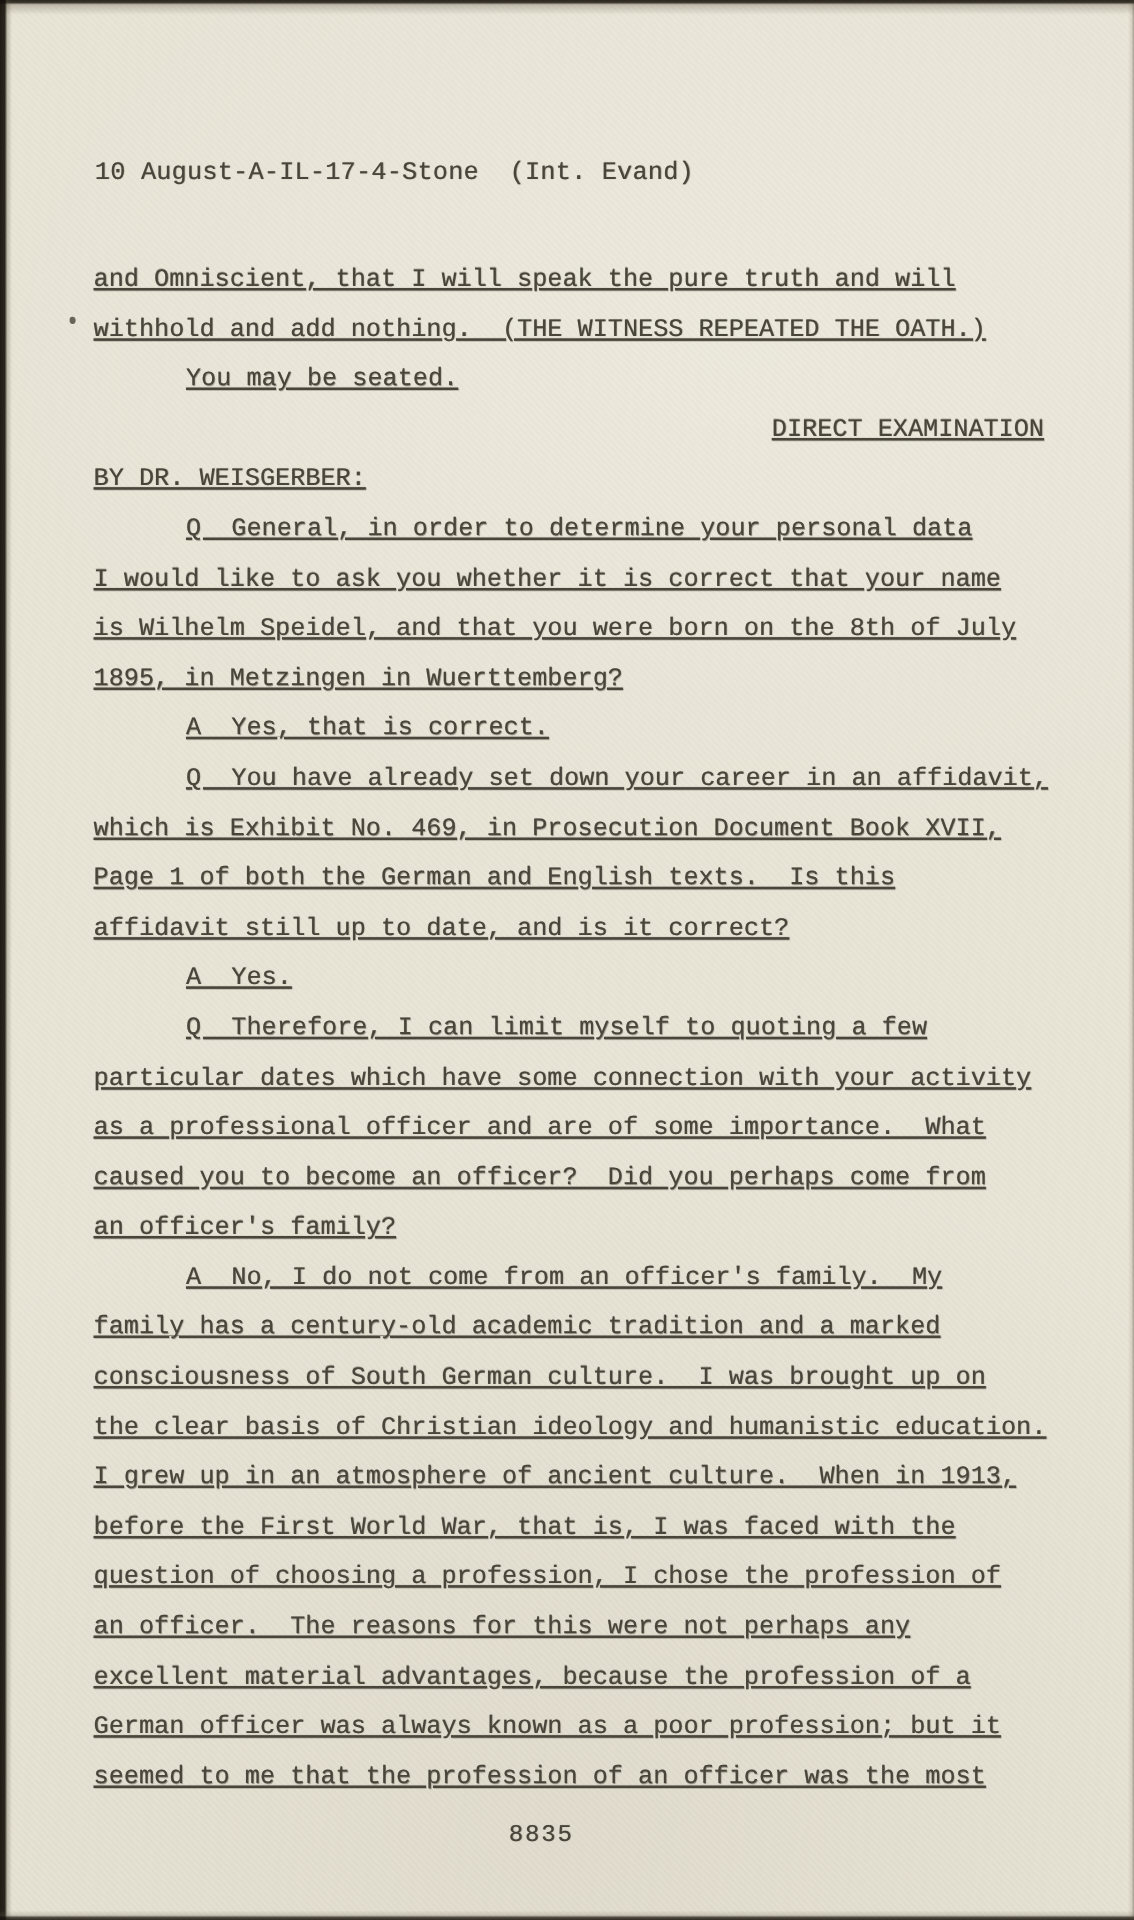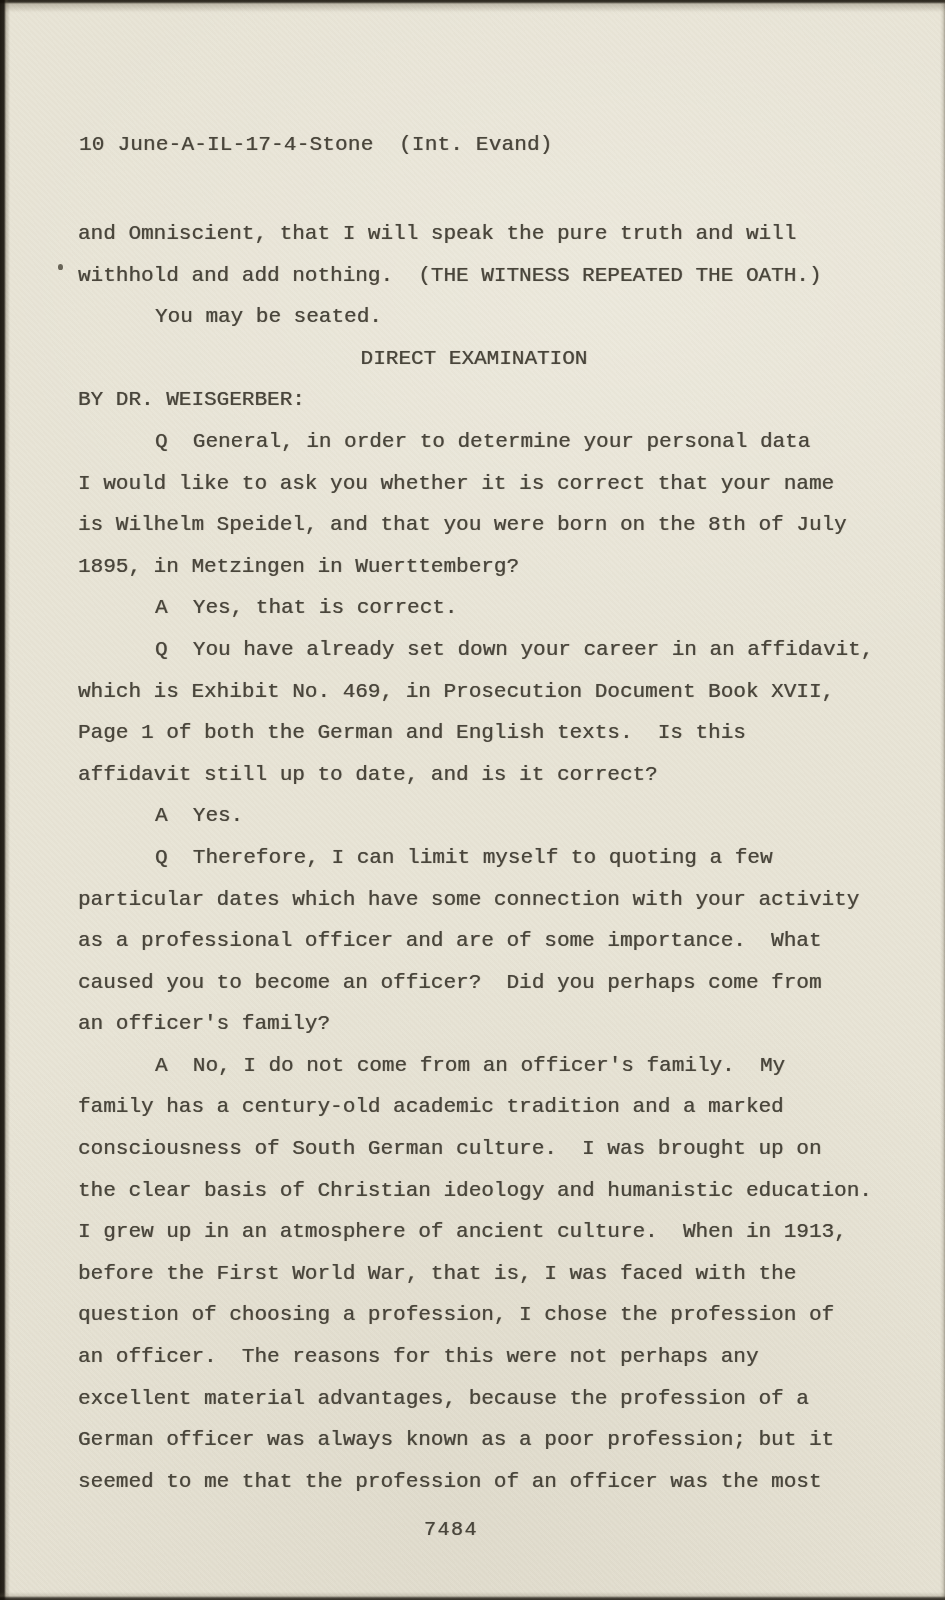--- a/index.html
+++ b/index.html
@@ -34,23 +34,23 @@
     letter-spacing: 0.2px;
   }
   .body-block {
     position: absolute;
     left: 78px;
     top: 213px;
     width: 792px;
     font-size: 21px;
     line-height: 41.6px;
   }
-  .line { min-height: 41.6px; }
+  .line { min-height: 41.6px; text-decoration: underline; }
   .line.ind { padding-left: 77px; }
-  .line.ctr { text-align: center; padding-left: 0; }
+  .line.ctr { text-align: right; padding-left: 0; }
   .footer {
     position: absolute;
     left: 424px;
     top: 1518px;
     font-size: 20px;
     letter-spacing: 1.5px;
   }
   .stray-dot {
     position: absolute;
     left: 58px;
@@ -78,27 +78,27 @@
     right: 0; top: 0; width: 5px; height: 100%;
     background: linear-gradient(270deg, rgba(70,63,47,0.40) 0px, rgba(70,63,47,0.12) 2px, rgba(70,63,47,0.0) 5px);
   }
 </style>
 </head>
 <body>
 
 <div class="page">
 
   <div class="header typed">
-    <div>10 June-A-IL-17-4-Stone  (Int. Evand)</div>
+    <div>10 August-A-IL-17-4-Stone  (Int. Evand)</div>
   </div>
 
   <span class="stray-dot"></span>
 
   <div class="body-block typed"><div class="line">and Omniscient, that I will speak the pure truth and will</div><div class="line">withhold and add nothing.  (THE WITNESS REPEATED THE OATH.)</div><div class="line ind">You may be seated.</div><div class="line ctr">DIRECT EXAMINATION</div><div class="line">BY DR. WEISGERBER:</div><div class="line ind">Q  General, in order to determine your personal data</div><div class="line">I would like to ask you whether it is correct that your name</div><div class="line">is Wilhelm Speidel, and that you were born on the 8th of July</div><div class="line">1895, in Metzingen in Wuerttemberg?</div><div class="line ind">A  Yes, that is correct.</div><div class="line ind">Q  You have already set down your career in an affidavit,</div><div class="line">which is Exhibit No. 469, in Prosecution Document Book XVII,</div><div class="line">Page 1 of both the German and English texts.  Is this</div><div class="line">affidavit still up to date, and is it correct?</div><div class="line ind">A  Yes.</div><div class="line ind">Q  Therefore, I can limit myself to quoting a few</div><div class="line">particular dates which have some connection with your activity</div><div class="line">as a professional officer and are of some importance.  What</div><div class="line">caused you to become an officer?  Did you perhaps come from</div><div class="line">an officer's family?</div><div class="line ind">A  No, I do not come from an officer's family.  My</div><div class="line">family has a century-old academic tradition and a marked</div><div class="line">consciousness of South German culture.  I was brought up on</div><div class="line">the clear basis of Christian ideology and humanistic education.</div><div class="line">I grew up in an atmosphere of ancient culture.  When in 1913,</div><div class="line">before the First World War, that is, I was faced with the</div><div class="line">question of choosing a profession, I chose the profession of</div><div class="line">an officer.  The reasons for this were not perhaps any</div><div class="line">excellent material advantages, because the profession of a</div><div class="line">German officer was always known as a poor profession; but it</div><div class="line">seemed to me that the profession of an officer was the most</div></div>
 
-  <div class="footer typed">7484</div>
+  <div class="footer typed">8835</div>
 
   <div class="edge edge-top"></div>
   <div class="edge edge-left"></div>
   <div class="edge edge-bottom"></div>
   <div class="edge edge-right"></div>
 
 </div>
 
 </body></html>

